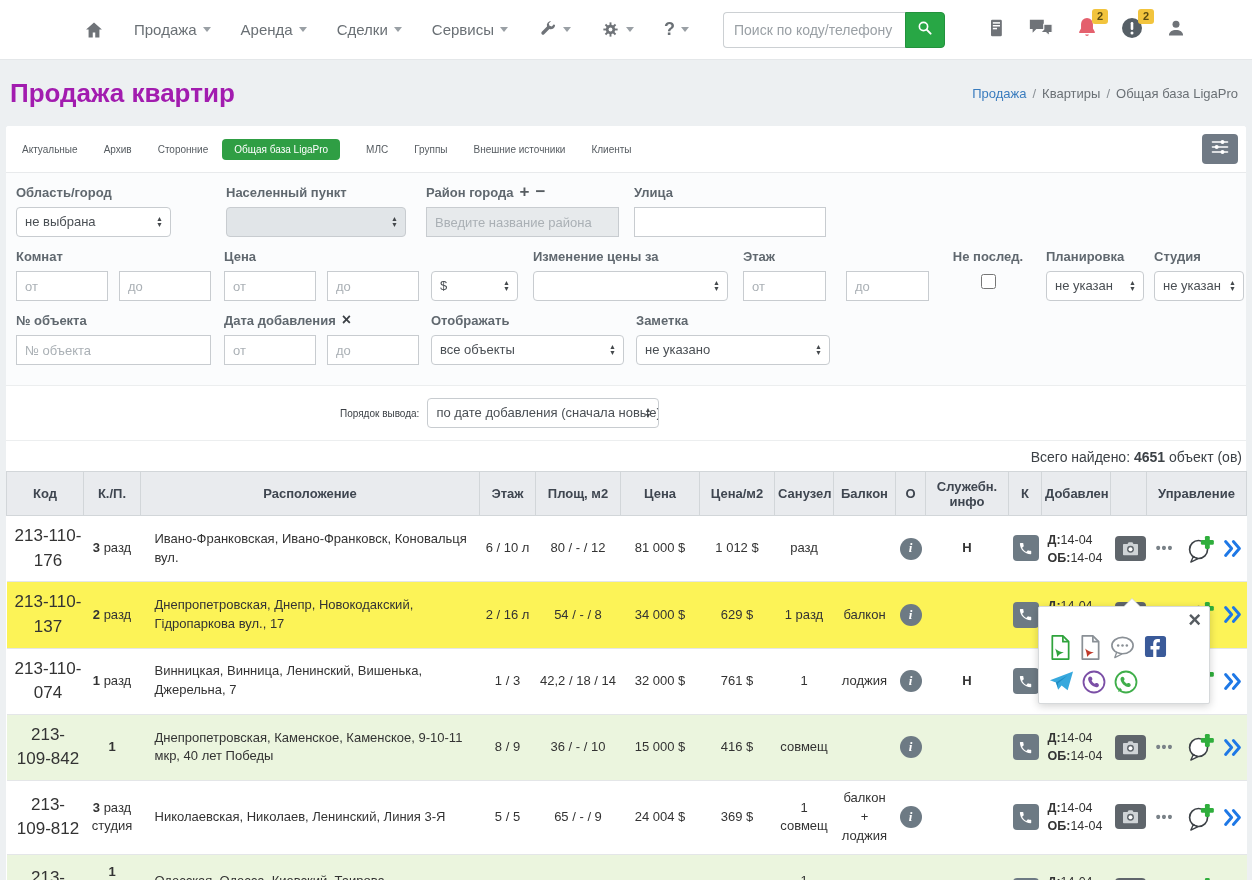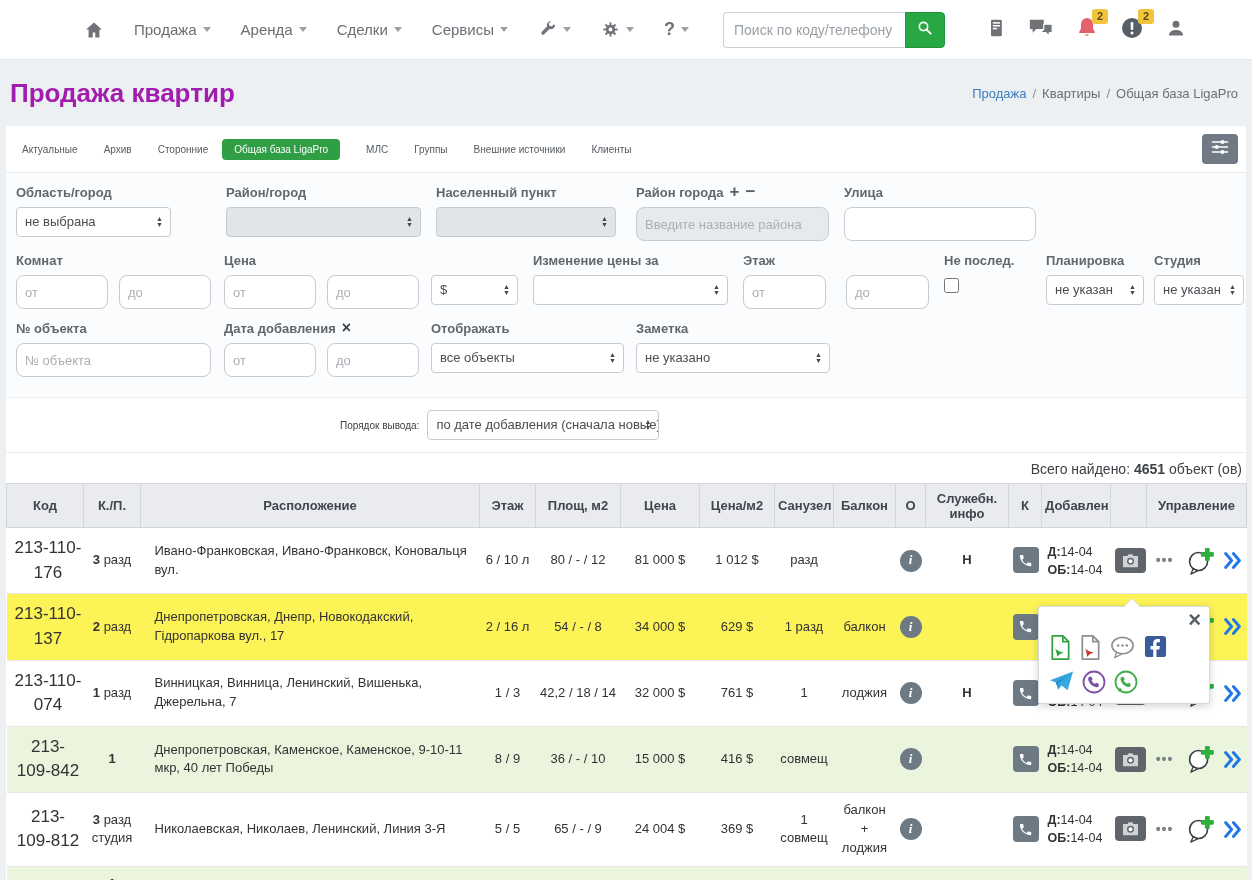--- a/index.html
+++ b/index.html
@@ -36,21 +36,21 @@
   .tab { font-size:10px; color:#555b60; margin-right:26px; cursor:pointer; padding:5px 0; white-space:nowrap; }
   .tab.active { background:#2f9e44; color:#fff; padding:5px 12px; border-radius:4px; margin-left:-12px; }
   .tabs-settings { margin-left:auto; width:36px; height:30px; background:#707a85; border-radius:4px; display:flex; align-items:center; justify-content:center; cursor:pointer; }
 
   
   .filters { background:#fbfcfd; padding:12px 0 8px 10px; border-bottom:1px solid #eceeef; }
   .f-row { display:flex; align-items:flex-start; margin-bottom:12px; }
   .f-group { display:flex; flex-direction:column; }
   .f-label { font-size:13px; font-weight:bold; color:#60686f; margin-bottom:7px; display:flex; align-items:center; gap:6px; }
   .f-fields { display:flex; gap:11px; }
-  .inp { height:14px; border:1px solid #c8ccd0; border-radius:8px; background:#fff; padding:16px 8px; font-size:13px; color:#555; font-family:inherit; outline:none; width:100%; }
+  .inp { height:30px; border:1px solid #c8ccd0; border-radius:0; background:#fff; padding:4px 8px; font-size:13px; color:#555; font-family:inherit; outline:none; width:100%; }
   .inp::placeholder { color:#aab0b5; }
   .inp.disabled { background:#e7eaec; }
   .sel { position:relative; height:30px; border:1px solid #c8ccd0; border-radius:4px; background:#fff; padding:6px 24px 0 8px; font-size:13px; color:#4a4f54; cursor:pointer; white-space:nowrap; overflow:hidden; }
   .sel.disabled { background:#e1e5e8; }
   .arrows { position:absolute; right:7px; top:50%; transform:translateY(-50%); display:flex; flex-direction:column; align-items:center; line-height:6px; }
   .arrows::before { content:"▲"; font-size:7px; color:#44484c; }
   .arrows::after { content:"▼"; font-size:7px; color:#44484c; }
   .plus-ic::before { content:"+"; font-size:17px; font-weight:bold; color:#565c61; line-height:10px; }
   .minus-ic::before { content:"−"; font-size:17px; font-weight:bold; color:#565c61; line-height:10px; }
   .x-ic::before { content:"×"; font-size:16px; font-weight:bold; color:#3c4146; line-height:10px; }
@@ -251,24 +251,20 @@
         </span>
       </span>
     </div>
 
     <div class="filters">
       <div class="f-row">
         <div class="f-group" style="width:155px; margin-right:55px;">
           <span class="f-label">Область/город</span>
           <div class="sel"><span>не выбрана</span><span class="arrows"></span></div>
         </div>
-        <div class="f-group" style="width:195px; margin-right:15px;">
-          <span class="f-label">Район/город</span>
-          <div class="sel disabled"><span></span><span class="arrows"></span></div>
-        </div>
         <div class="f-group" style="width:180px; margin-right:20px;">
           <span class="f-label">Населенный пункт</span>
           <div class="sel disabled"><span></span><span class="arrows"></span></div>
         </div>
         <div class="f-group" style="width:193px; margin-right:15px;">
           <span class="f-label">
               <span>Район города</span>
               <span class="plus-ic"></span>
               <span class="minus-ic"></span>
             </span>
@@ -303,21 +299,21 @@
           <span class="f-label">Изменение цены за</span>
           <div class="sel"><span></span><span class="arrows"></span></div>
         </div>
         <div class="f-group" style="width:186px; margin-right:15px;">
           <span class="f-label">Этаж</span>
           <div class="f-fields" style="gap:20px;">
             <input class="inp" style="width: 83px;" placeholder="от">
             <input class="inp" style="width: 83px;" placeholder="до">
           </div>
         </div>
-        <div class="f-group" style="width:88px; margin-right:14px;">
+        <div class="f-group" style="width:88px; margin-right:14px;align-items:center;">
           <span class="f-label">Не послед.</span>
           <input type="checkbox" class="chk" style="">
         </div>
         <div class="f-group" style="width:98px; margin-right:10px;">
           <span class="f-label">Планировка</span>
           <div class="sel"><span>не указан</span><span class="arrows"></span></div>
         </div>
         <div class="f-group" style="width:90px;">
           <span class="f-label">Студия</span>
           <div class="sel"><span>не указан</span><span class="arrows"></span></div>

